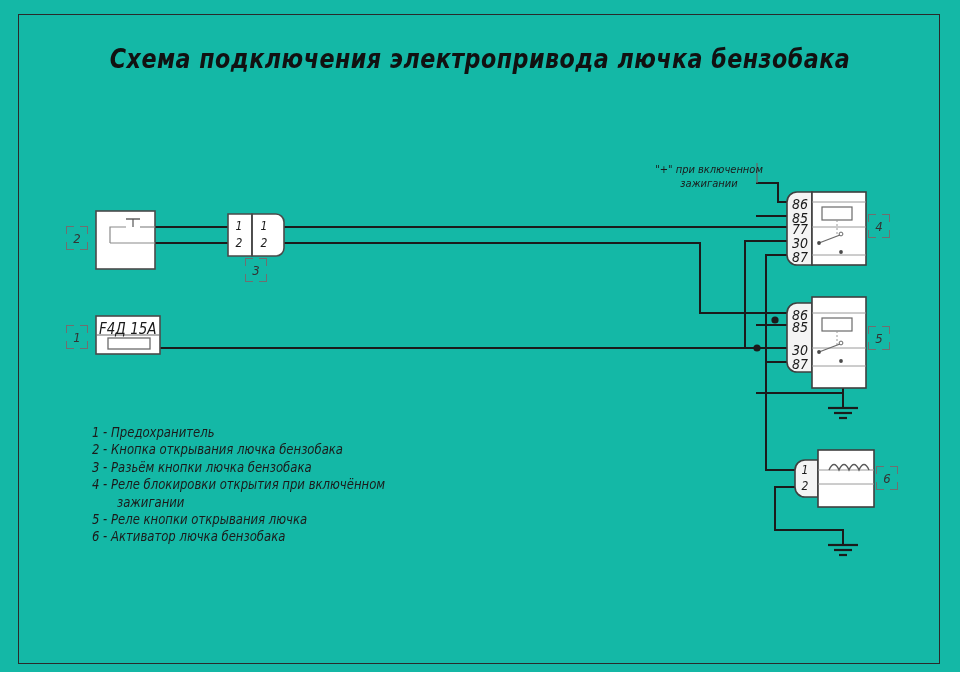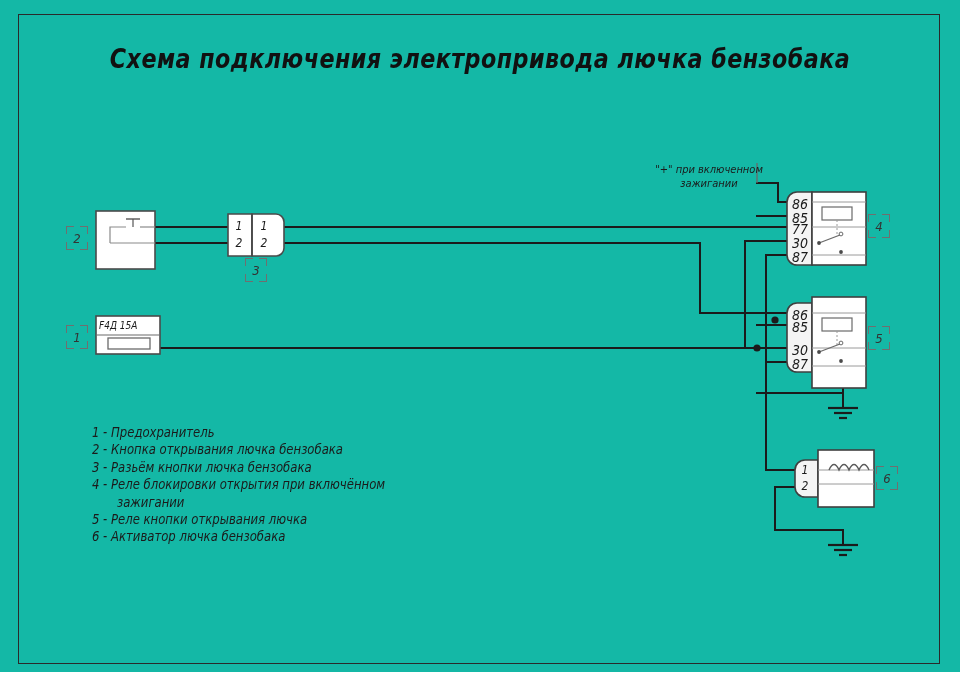--- a/index.html
+++ b/index.html
@@ -86,21 +86,21 @@
     line-height: 14px;
     color: #1b1b1b;
   }
   
   #fuse-rating {
     position: absolute;
     left: 99px;
     top: 320px;
     font-family: "DejaVu Sans Condensed", "DejaVu Sans", sans-serif;
     font-style: italic;
-    font-size: 10px;
+    font-size: 15px;
     color: #1b1b1b;
     white-space: nowrap;
   }
   
   .ref {
     position: absolute;
     width: 22px;
     height: 24px;
     font-family: "DejaVu Sans Condensed", "DejaVu Sans", sans-serif;
     font-style: italic;

